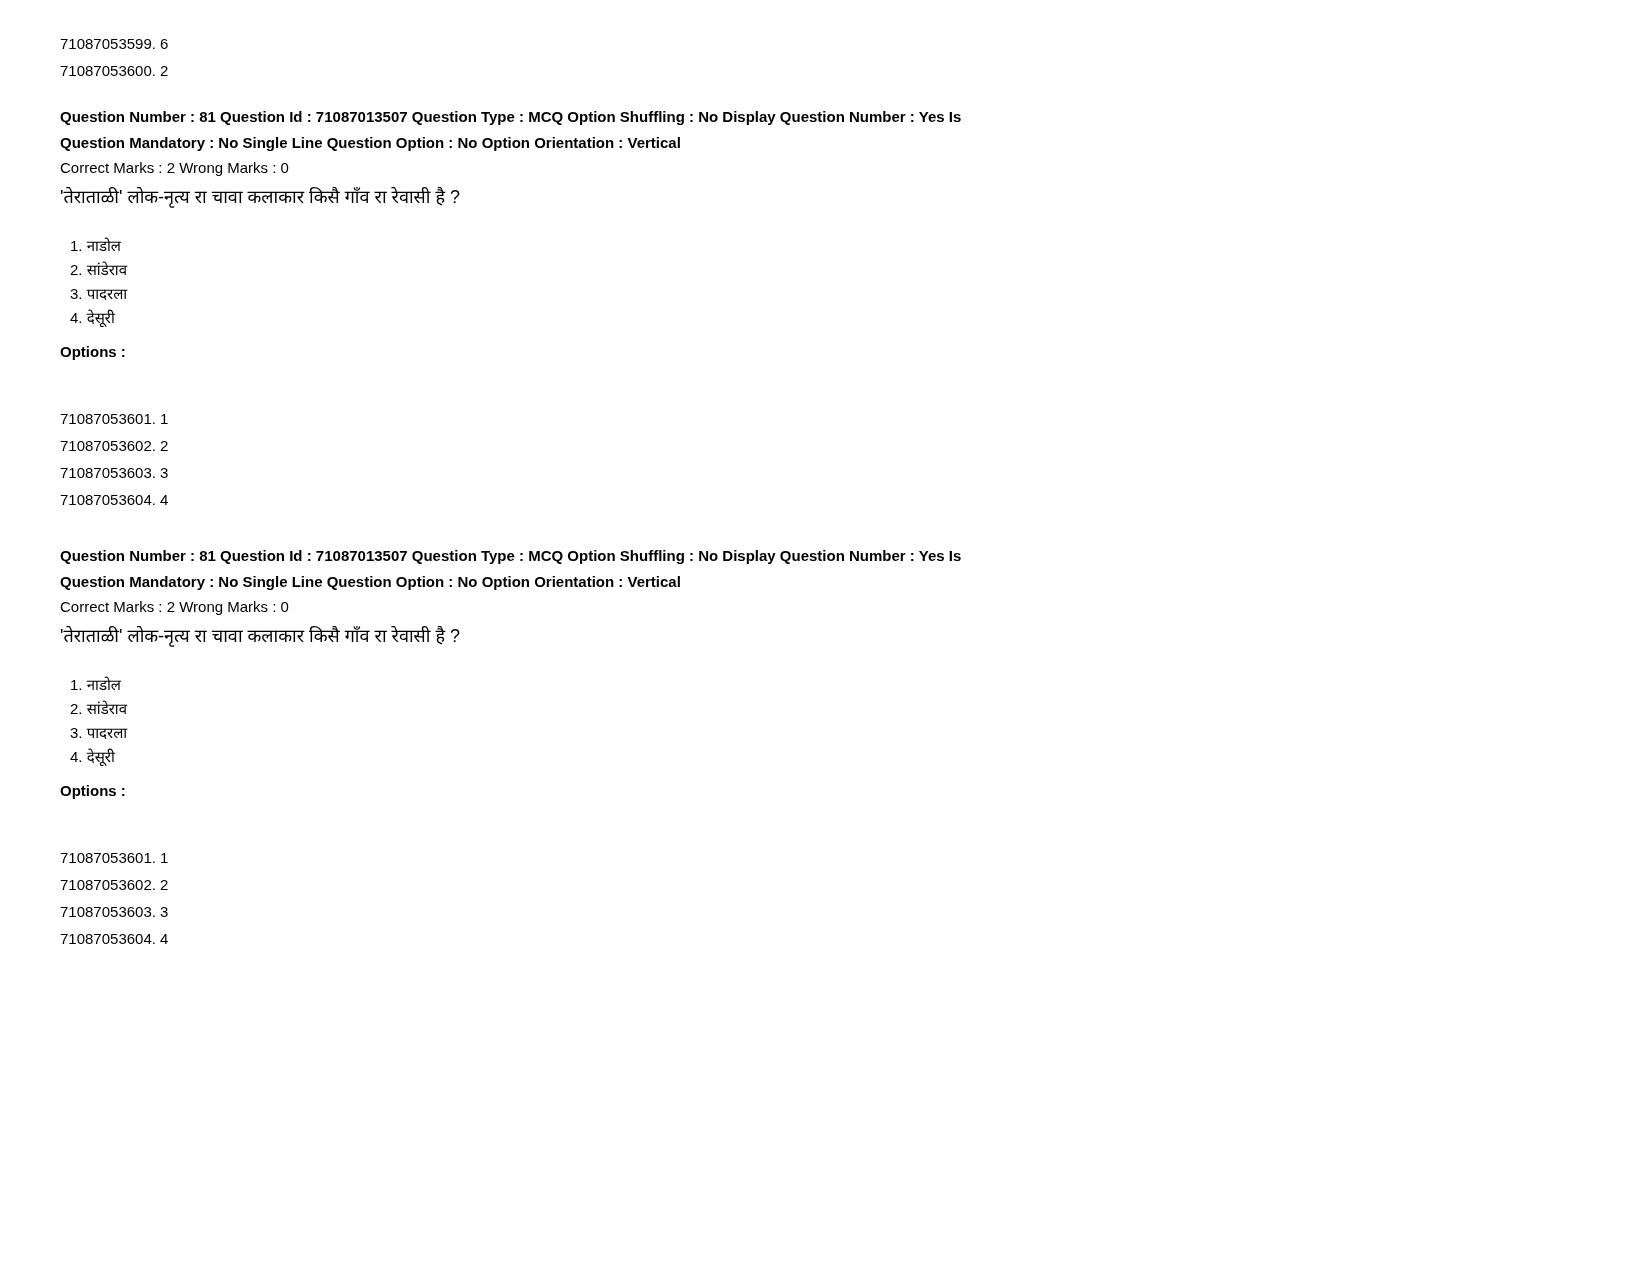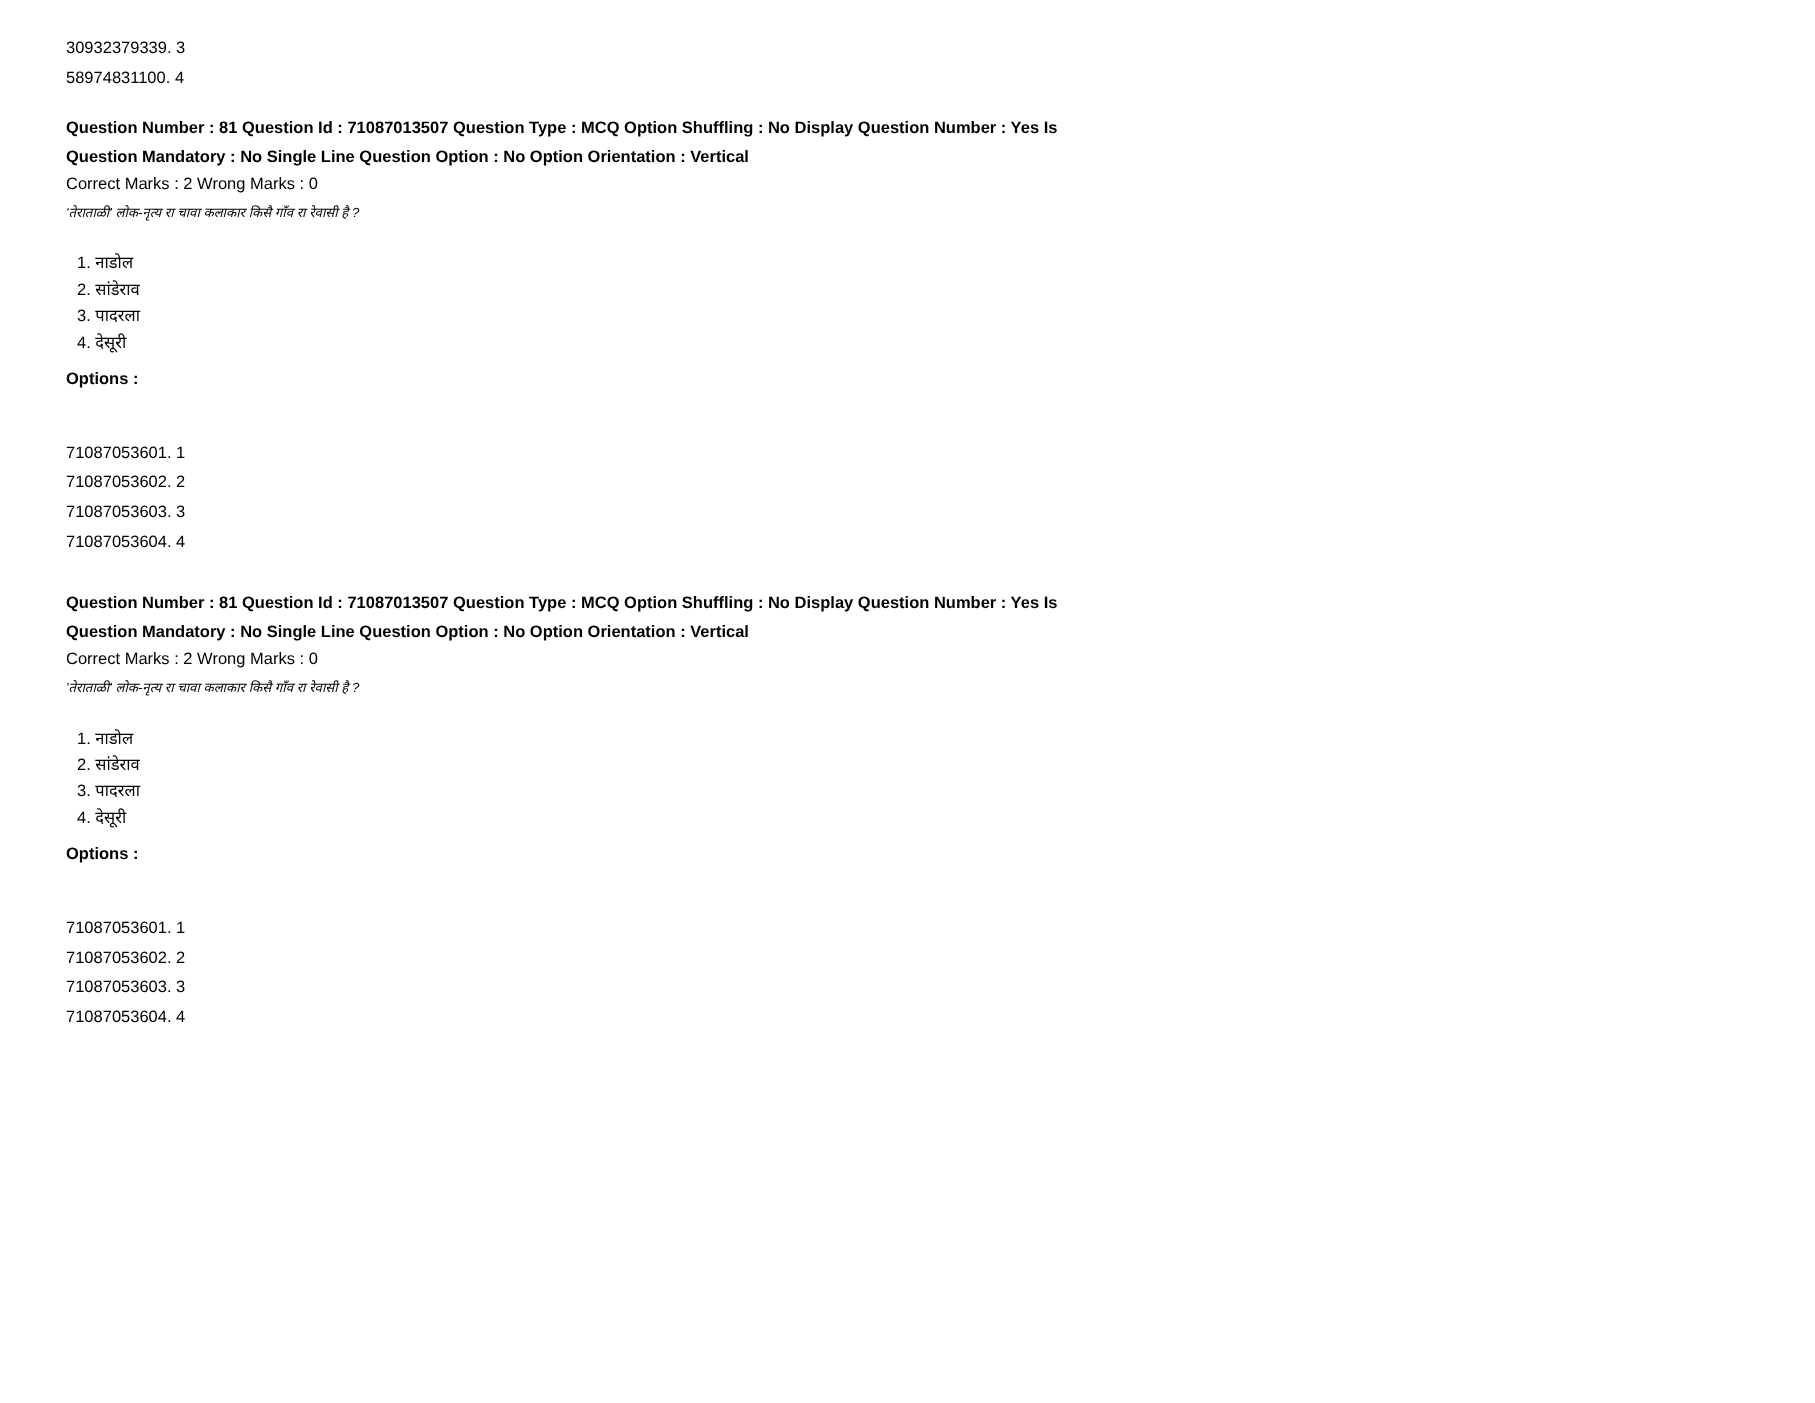--- a/index.html
+++ b/index.html
@@ -27,22 +27,21 @@
       font-weight: bold;
       line-height: 1.7;
       margin-bottom: 4px;
     }
     .correct-marks {
       font-weight: normal;
       margin-bottom: 8px;
     }
     .question-text {
       margin-bottom: 16px;
-      font-size: 12px;
-      font-style: italic;
+      font-size: 18px;
     }
     .options-list {
       list-style: none;
       margin-bottom: 16px;
       padding-left: 10px;
       margin-top: 27px;
     }
     .options-list li {
       margin-bottom: 4px;
     }
@@ -53,22 +52,22 @@
     .options-ids {
       line-height: 1.8;
       margin-top: 45px;
     }
   </style>
 </head>
 <body>
 
 <div class="top-options">
 
-<div>30932379339. 3</div>
-    <div>58974831100. 4</div>
+<div>71087053599. 6</div>
+    <div>71087053600. 2</div>
   </div>
 
 <div id="question-blocks-container">
 <div class="question-block">
       <div class="question-meta">Question Number : 81 Question Id : 71087013507 Question Type : MCQ Option Shuffling : No Display Question Number : Yes Is<br>Question Mandatory : No Single Line Question Option : No Option Orientation : Vertical</div>
       <div class="correct-marks">Correct Marks : 2 Wrong Marks : 0</div>
       <div class="question-text">'तेराताळी' लोक-नृत्य रा चावा कलाकार किसै गाँव रा रेवासी है ?</div>
       <ul class="options-list">
         <li>1. नाडोल</li>
         <li>2. सांडेराव</li>

